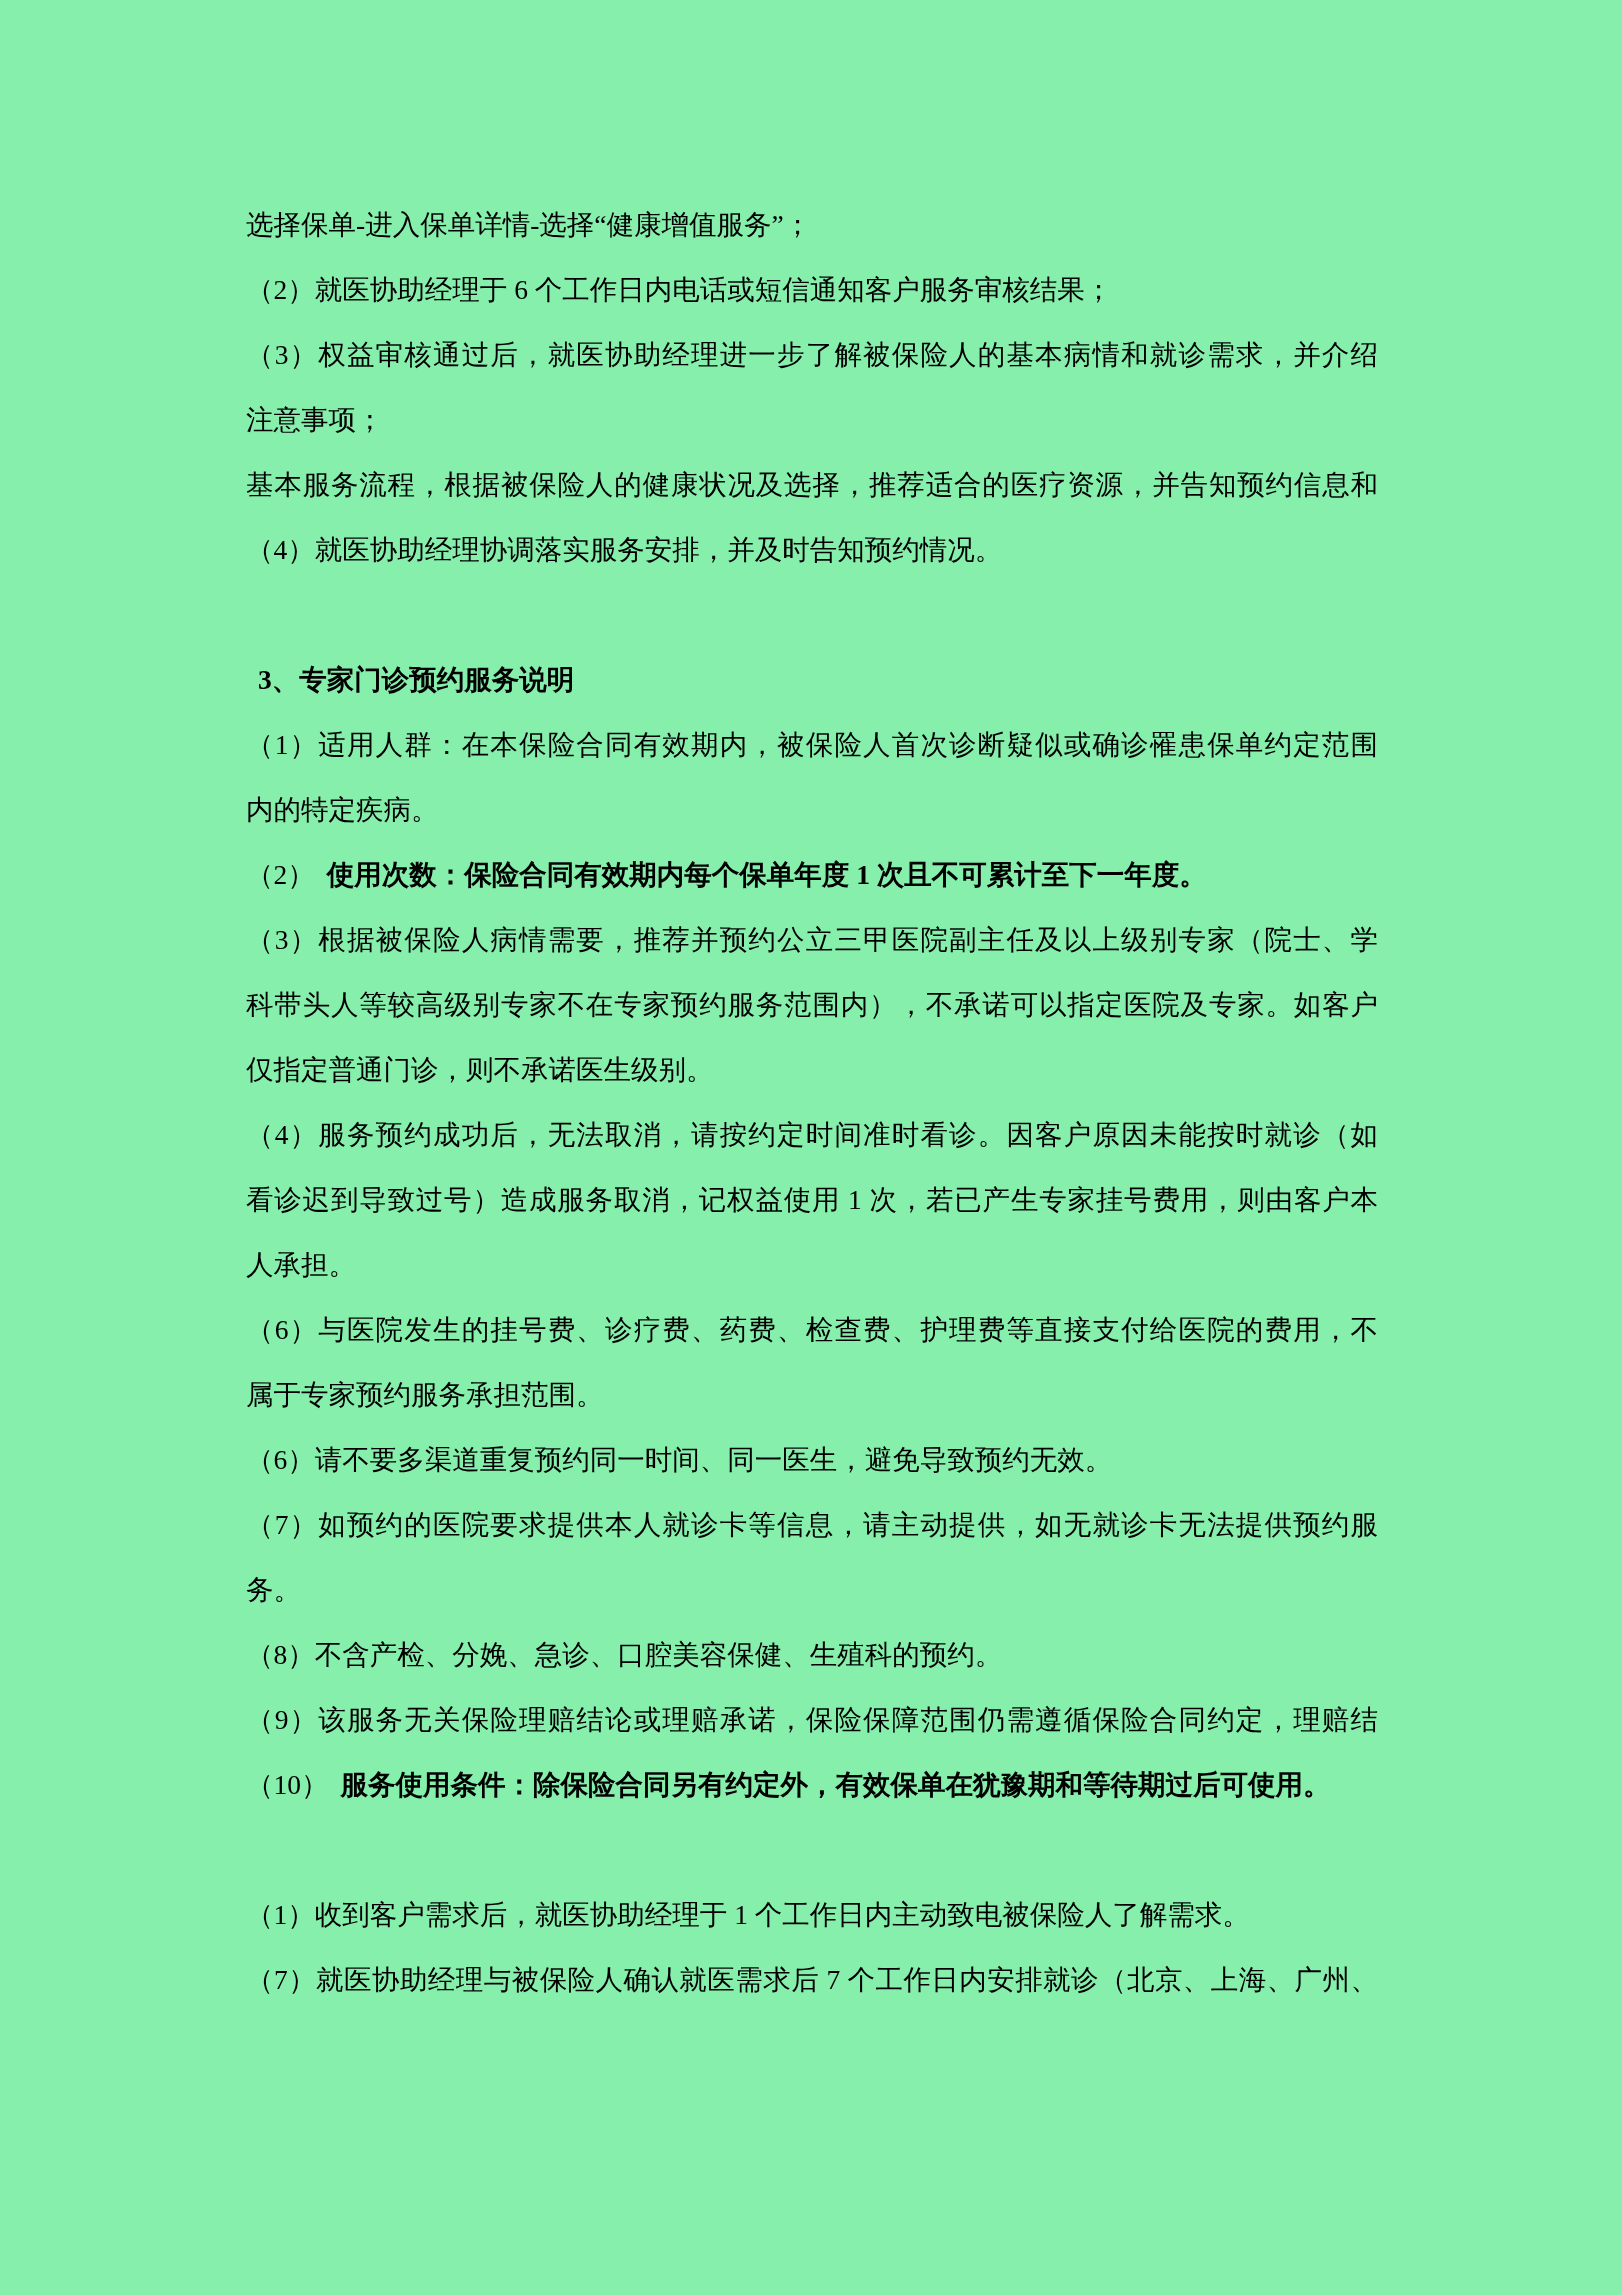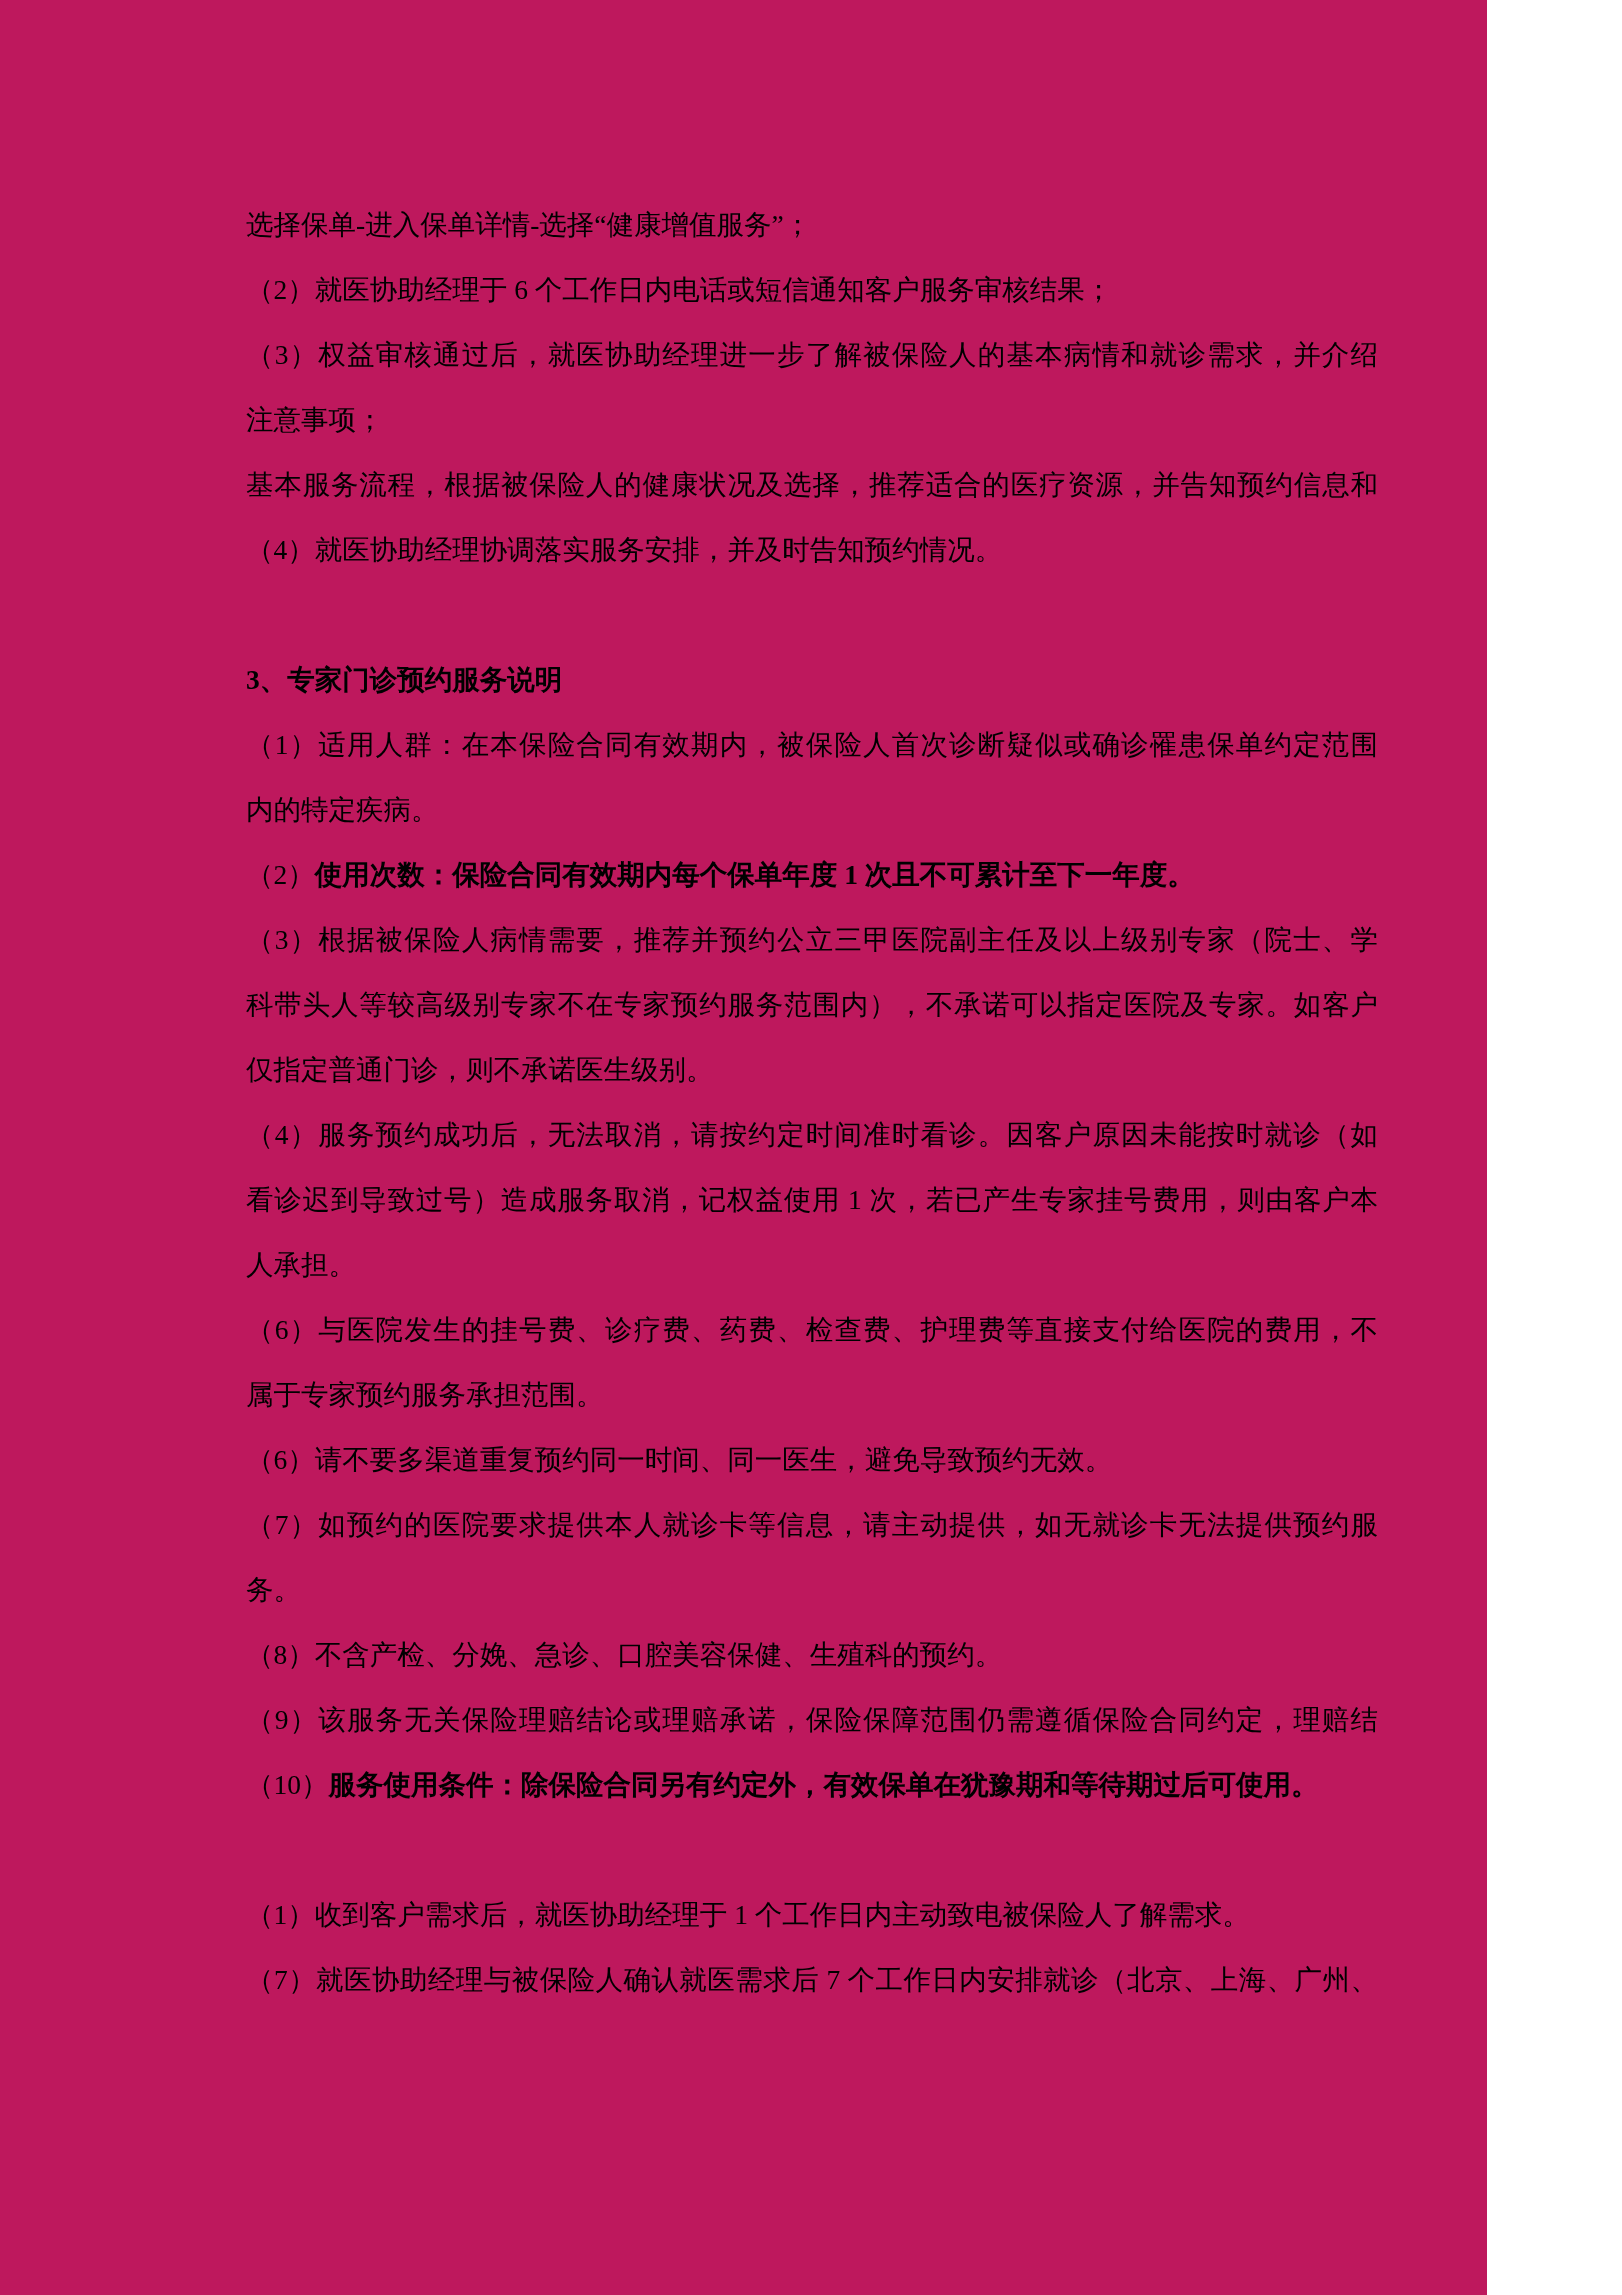--- a/index.html
+++ b/index.html
@@ -9,23 +9,23 @@
   body {
     width: 1623px;
     height: 2295px;
     background: #ffffff;
     position: relative;
     font-family: "Liberation Serif", "DejaVu Serif", serif;
   }
   .page {
     position: absolute;
     left: 0; top: 0;
-    width: 1487px;
+    width: 1622px;
     height: 2295px;
-    background: #be185d;
+    background: #86efac;
   }
   .doc-body {
     position: absolute;
     left: 246px;
     top: 192px;
     width: 1132px;
     font-size: 27.5px;
     color: #000000;
   }
   .line {
@@ -38,20 +38,21 @@
     text-align-last: justify;
   }
   .line.left {
     text-align: left;
   }
   .line.heading {
     font-weight: bold;
   }
   .run-bold {
     font-weight: bold;
+    margin-left: 12px;
   }
 </style>
 </head>
 <body>
 
 <div class="page">
   <div class="doc-body">
       <div class="line left"><span>选择保单-进入保单详情-选择“健康增值服务”；</span></div>
       <div class="line left"><span>（2）就医协助经理于 6 个工作日内电话或短信通知客户服务审核结果；</span></div>
       <div class="line justify"><span>（3）权益审核通过后，就医协助经理进一步了解被保险人的基本病情和就诊需求，并介绍</span></div>

